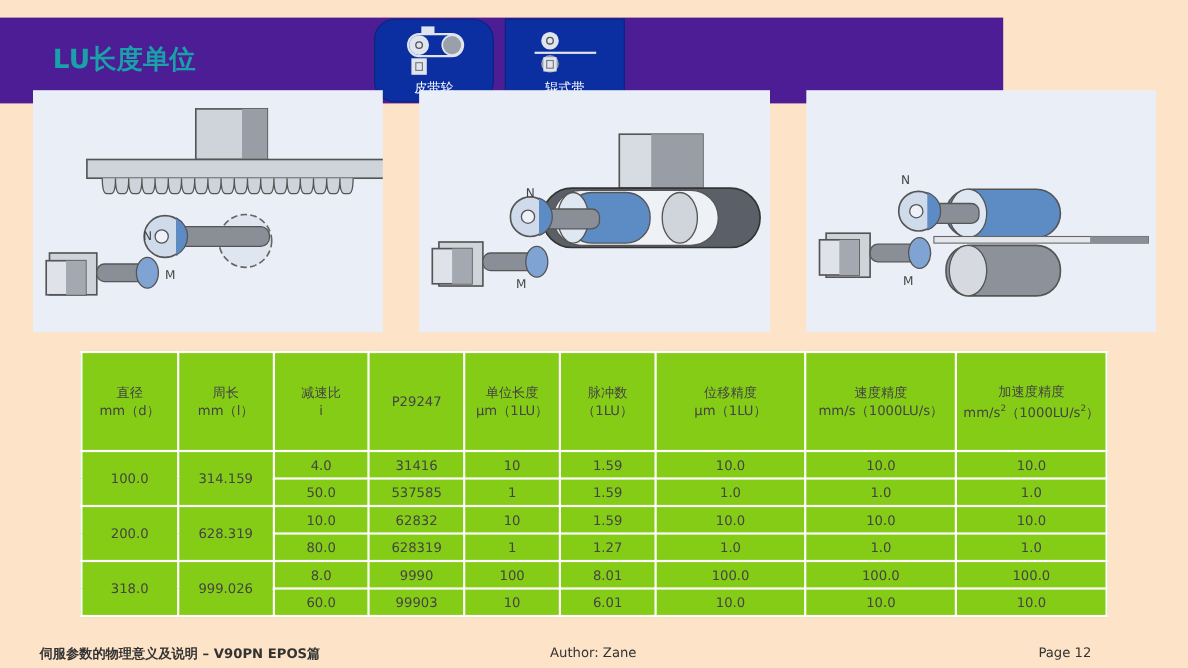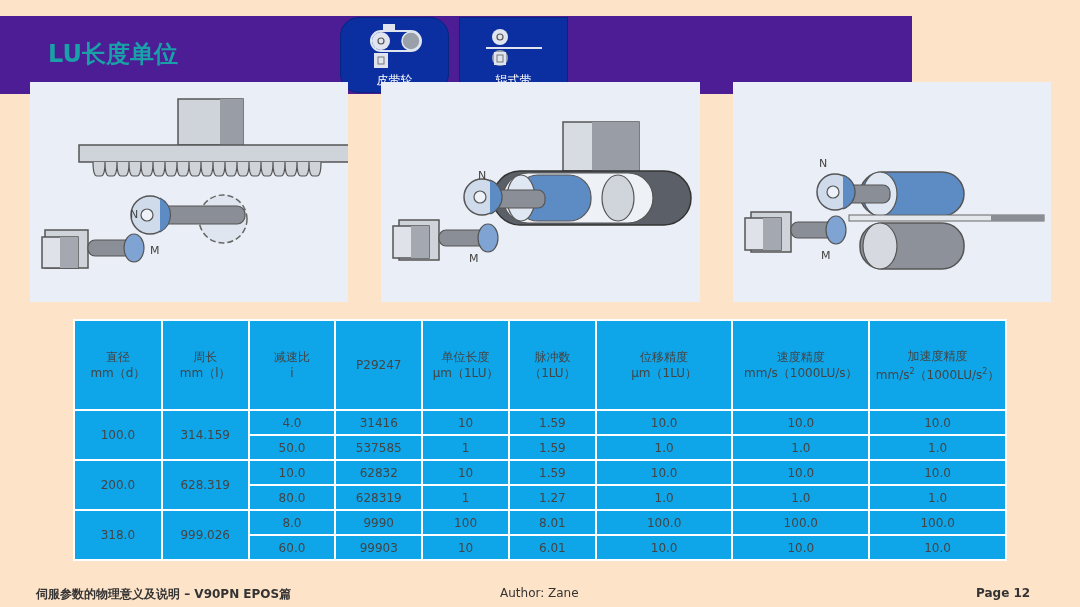--- a/index.html
+++ b/index.html
@@ -4,28 +4,28 @@
   <style>
     * { box-sizing: border-box; margin: 0; padding: 0; }
     body { width: 1080px; height: 607px; overflow: hidden; background: #fde3c8; font-family: "DejaVu Sans", "Liberation Sans", sans-serif; position: relative; }
     .header { position: absolute; left: 0; top: 0; width: 912px; height: 78px; background: #4c1d95; margin-top: 16px; }
     .title { position: absolute; left: 48px; top: 22px; font-size: 24px; font-weight: bold; color: #1aa0a8; letter-spacing: 0px; }
     .tab { position: absolute; top: 1px; height: 76px; background: #0b2fa0; border: 1px solid #07247e; color: #fff; text-align: center; }
     .tab .lbl { position: absolute; left: 0; right: 0; bottom: 3px; font-size: 12px; color: #fff; }
     .tab svg { position: absolute; left: 0; top: 2px; }
     .panel { position: absolute; top: 82px; height: 220px; background: #eaeef6; }
     .panel svg { width: 100%; height: 100%; }
-    table.data { position: absolute; left: 73px; top: 319px; width: 934px; border-collapse: collapse; background: #0ea5e9; font-size: 12px; color: #444; }
+    table.data { position: absolute; left: 73px; top: 319px; width: 934px; border-collapse: collapse; background: #84cc16; font-size: 12px; color: #444; }
     table.data td, table.data th { border: 2px solid #ffffff; text-align: center; font-weight: normal; }
     table.data th { height: 90px; line-height: 16px; color: #444; }
     table.data td { height: 25px; }
     .footer { position: absolute; top: 586px; font-size: 12px; color: #333; }
     .ft-left { left: 36px; font-weight: bold; font-size: 12px; }
     .ft-mid { left: 500px; }
-    .ft-right { left: 976px; font-weight: bold; }
+    .ft-right { left: 944px; }
     sup { font-size: 8px; }
   </style>
 </head>
 <body>
 
 <div class="header">
   <div class="title">LU长度单位</div>
 
 
   <div class="tab" style="left:340px;width:109px;border-radius:19px;">

